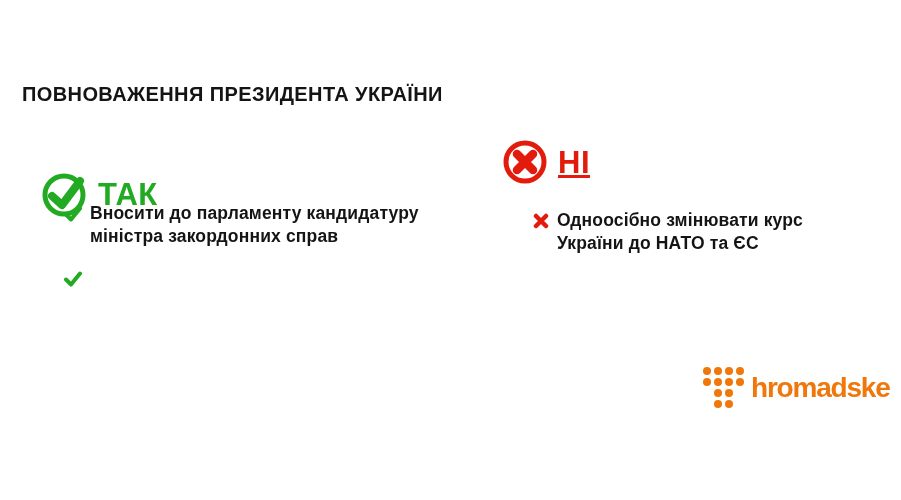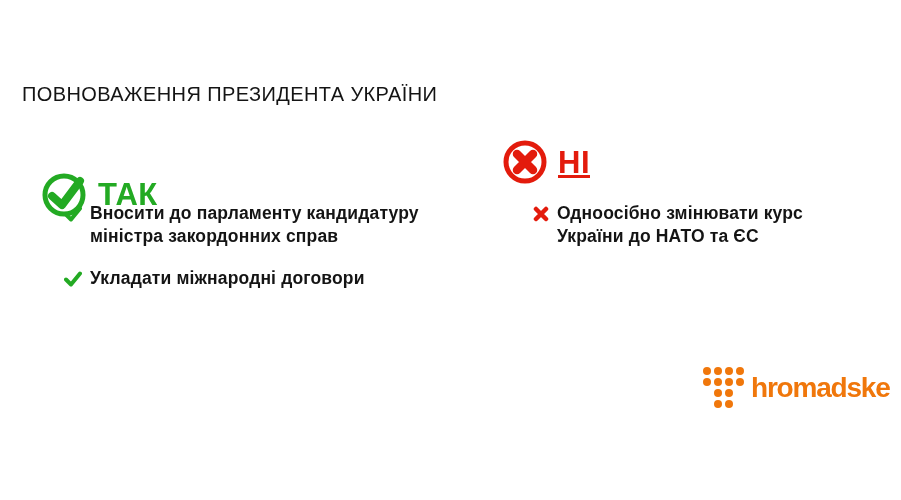--- a/index.html
+++ b/index.html
@@ -12,21 +12,21 @@
   html,body{margin:0;padding:0;}
   body{
     width:901px;height:500px;
     background:#ffffff;
     font-family:"Liberation Sans", sans-serif;
     position:relative;
     overflow:hidden;
   }
   .title{
     position:absolute;left:22px;top:83px;
-    font-size:20px;font-weight:400;letter-spacing:0.4px;
+    font-size:20px;font-weight:700;letter-spacing:0.4px;
     color:var(--text);
     white-space:nowrap;
   }
   .col-header{
     position:absolute;display:flex;align-items:center;gap:10px;
   }
   .col-header.yes{left:42px;top:139px;margin-top:32px;}
   .col-header.no{left:502px;top:139px;}
   .col-header .hdr-icon{flex:0 0 auto;display:block;}
   .col-label{
@@ -34,21 +34,21 @@
     white-space:nowrap;
   }
   .yes .col-label{color:var(--green);}
   .no .col-label{color:var(--red);text-decoration:underline;}
 
   .list{
     position:absolute;margin:0;padding:0;list-style:none;
     display:flex;flex-direction:column;gap:19px;
   }
   .list.yes{left:64px;top:202px;width:380px;}
-  .list.no{left:533px;top:202px;width:290px;}
+  .list.no{left:533px;top:209px;width:290px;}
   .item{display:flex;align-items:flex-start;gap:8px;}
   .item .bullet{flex:0 0 auto;margin-top:4px;display:block;}
   .item .text{
     font-size:17.5px;font-weight:700;line-height:23px;
     color:var(--text);letter-spacing:0.15px;
     white-space:pre-line;
   }
 
   
   .icon-check circle,.icon-check path{stroke:var(--green);fill:none;}
@@ -103,21 +103,20 @@
     <svg class="bullet bullet-check" width="18" height="16" viewBox="0 0 18 16" aria-hidden="true">
       <path d="M2 8.5 L7 13.5 L16 2.5" stroke-width="4" stroke-linecap="round" stroke-linejoin="round"></path>
     </svg>
     <span class="text">Вносити до парламенту кандидатуру
 міністра закордонних справ</span>
   </li>
   <li class="item">
     <svg class="bullet bullet-check" width="18" height="16" viewBox="0 0 18 16" aria-hidden="true">
       <path d="M2 8.5 L7 13.5 L16 2.5" stroke-width="4" stroke-linecap="round" stroke-linejoin="round"></path>
     </svg>
-    <span class="text">Укладати міжнародні договори</span>
   </li>
 </ul>
 
 <ul class="list no">
   <li class="item">
     <svg class="bullet bullet-x" width="16" height="16" viewBox="0 0 16 16" aria-hidden="true">
       <path d="M3 3 L13 13 M13 3 L3 13" stroke-width="4.5" stroke-linecap="round"></path>
     </svg>
     <span class="text">Одноосібно змінювати курс
 України до НАТО та ЄС</span>

